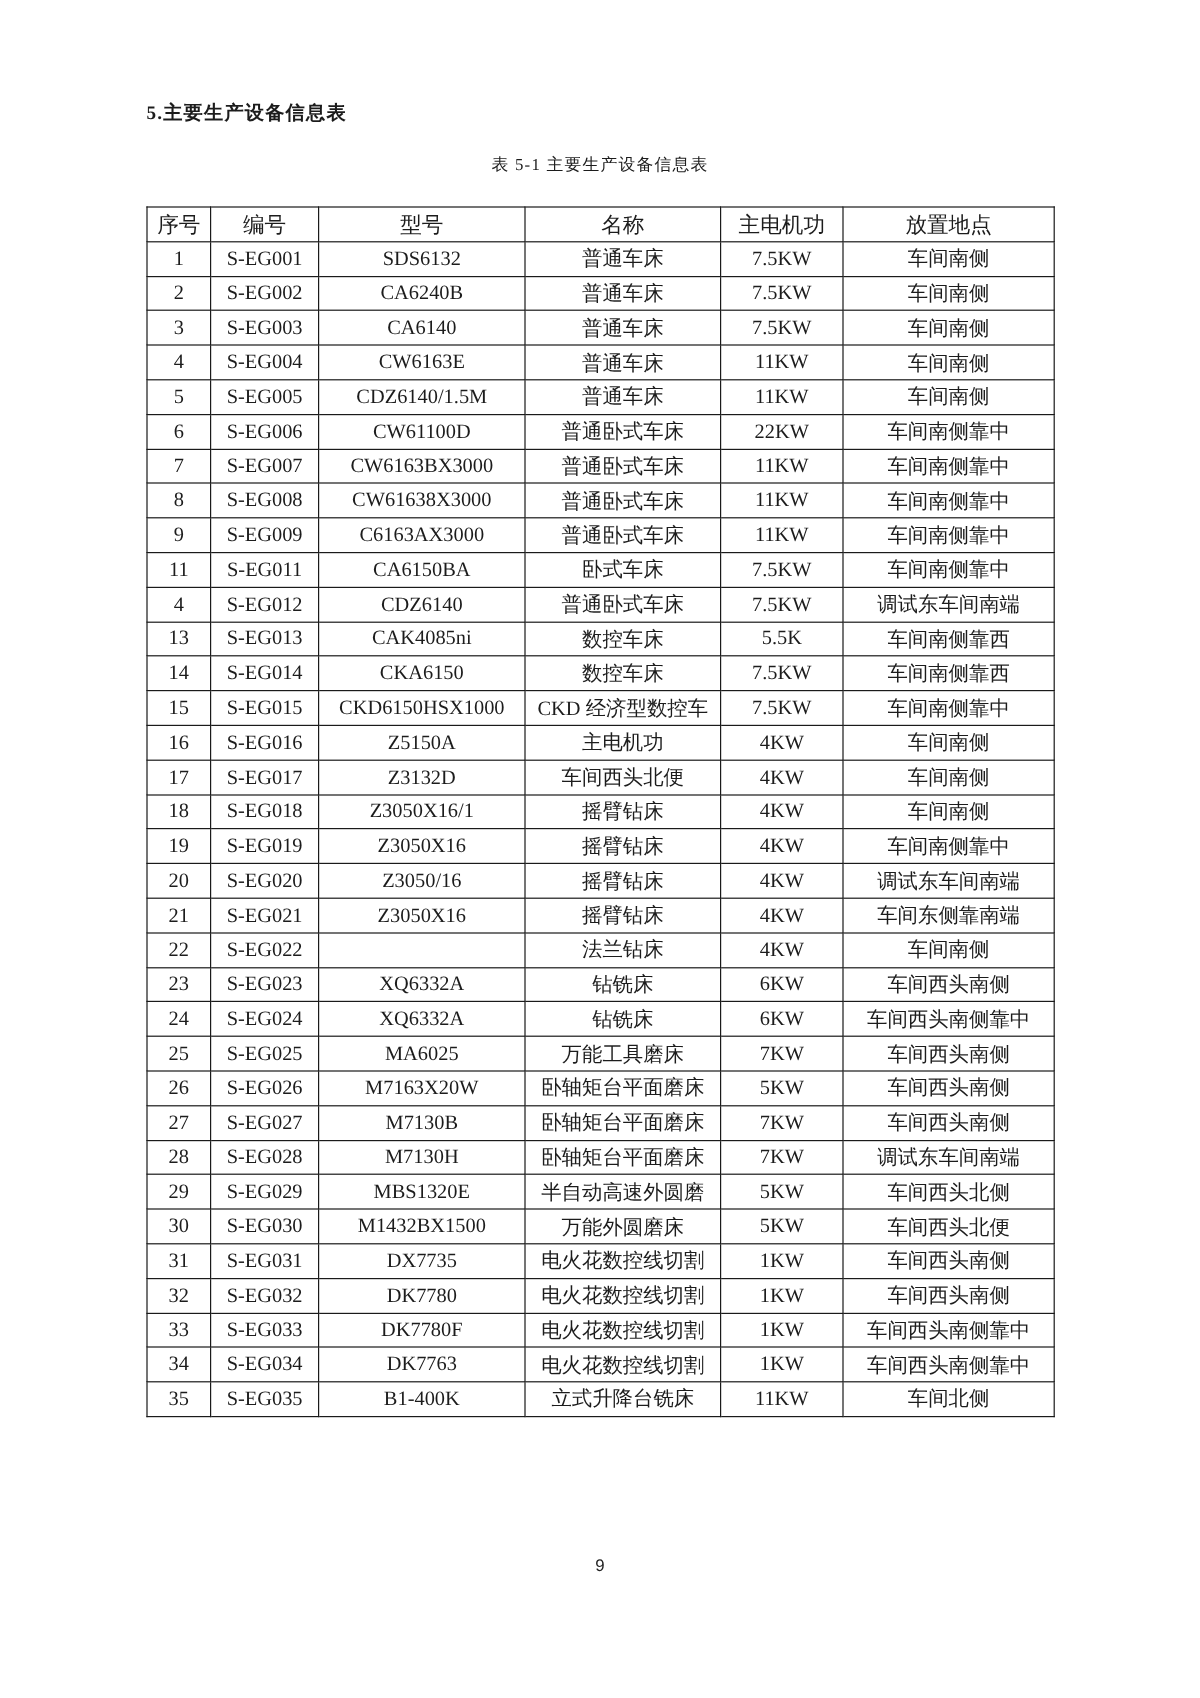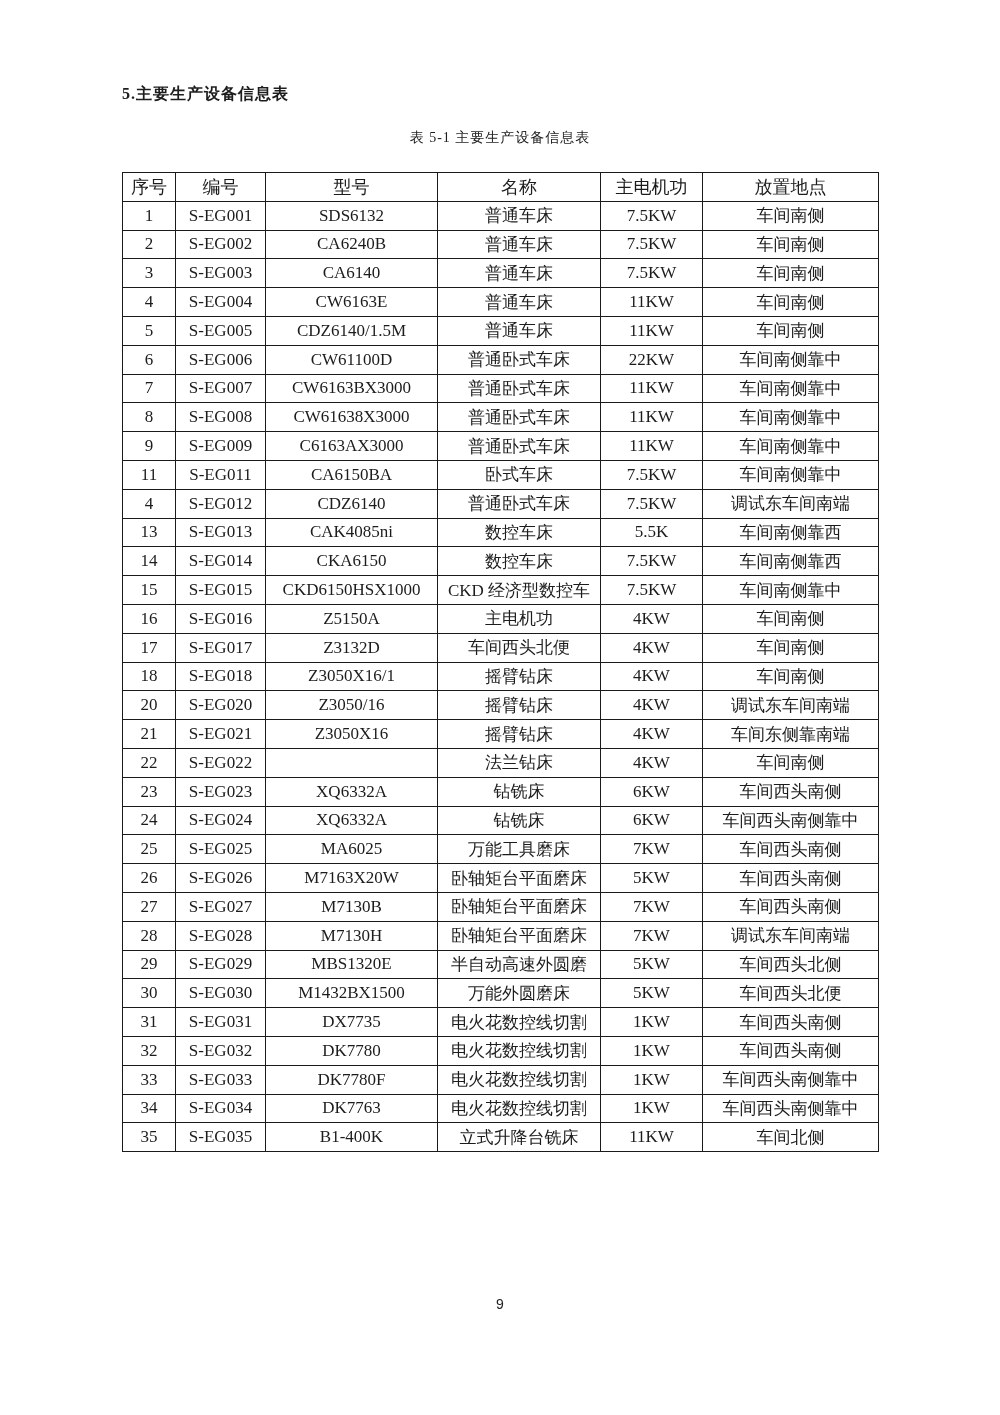--- a/index.html
+++ b/index.html
@@ -227,20 +227,28 @@
         </tr>
         <tr>
           <td>18</td>
           <td>S-EG018</td>
           <td>Z3050X16/1</td>
           <td>摇臂钻床</td>
           <td>4KW</td>
           <td>车间南侧</td>
         </tr>
         <tr>
+          <td>19</td>
+          <td>S-EG019</td>
+          <td>Z3050X16</td>
+          <td>摇臂钻床</td>
+          <td>4KW</td>
+          <td>车间南侧靠中</td>
+        </tr>
+        <tr>
           <td>20</td>
           <td>S-EG020</td>
           <td>Z3050/16</td>
           <td>摇臂钻床</td>
           <td>4KW</td>
           <td>调试东车间南端</td>
         </tr>
         <tr>
           <td>21</td>
           <td>S-EG021</td>

